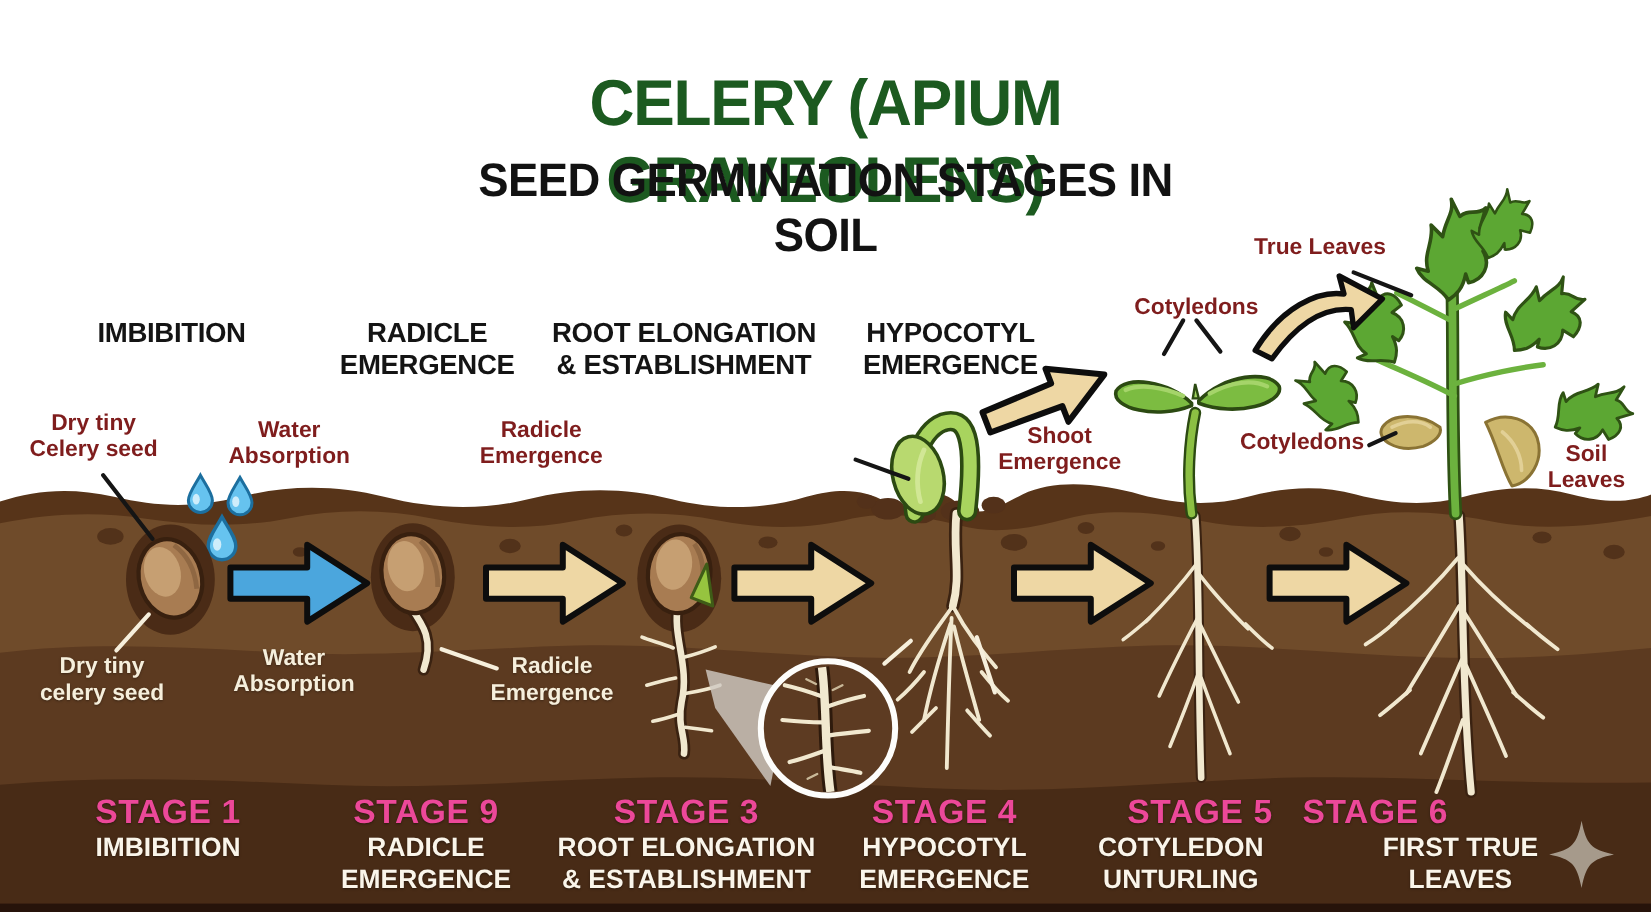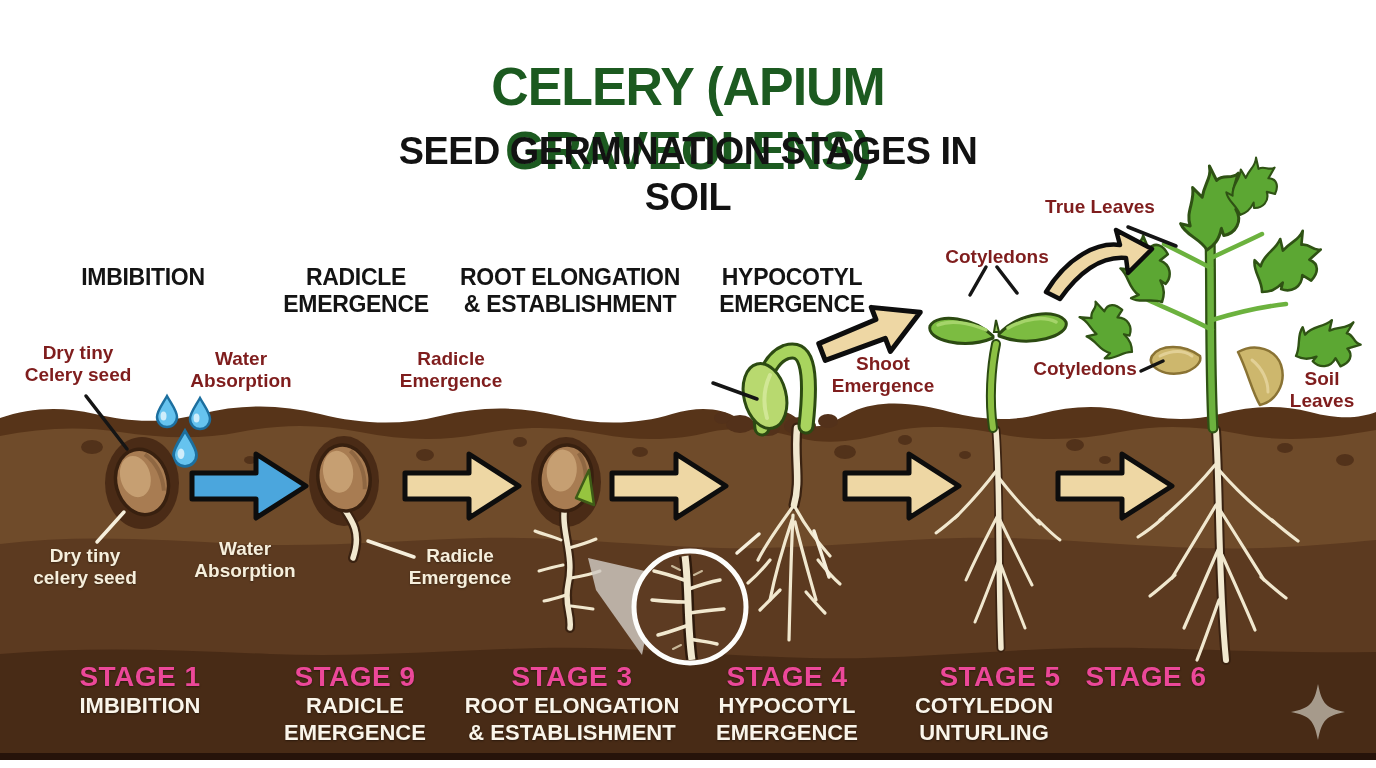--- a/index.html
+++ b/index.html
@@ -286,14 +286,16 @@
 <div class="lbl stage-num" style="left:572px;top:660px;">STAGE 3</div>
 <div class="lbl stage-name" style="left:572px;top:693px;">ROOT ELONGATION
 &amp; ESTABLISHMENT</div>
 <div class="lbl stage-num" style="left:787px;top:660px;">STAGE 4</div>
 <div class="lbl stage-name" style="left:787px;top:693px;">HYPOCOTYL
 EMERGENCE</div>
 <div class="lbl stage-num" style="left:1000px;top:660px;">STAGE 5</div>
 <div class="lbl stage-name" style="left:984px;top:693px;">COTYLEDON
 UNTURLING</div>
 <div class="lbl stage-num" style="left:1146px;top:660px;">STAGE 6</div>
+<div class="lbl stage-name" style="left:1217px;top:693px;">FIRST TRUE
+LEAVES</div>
 
 </div>
 
 </body></html>

